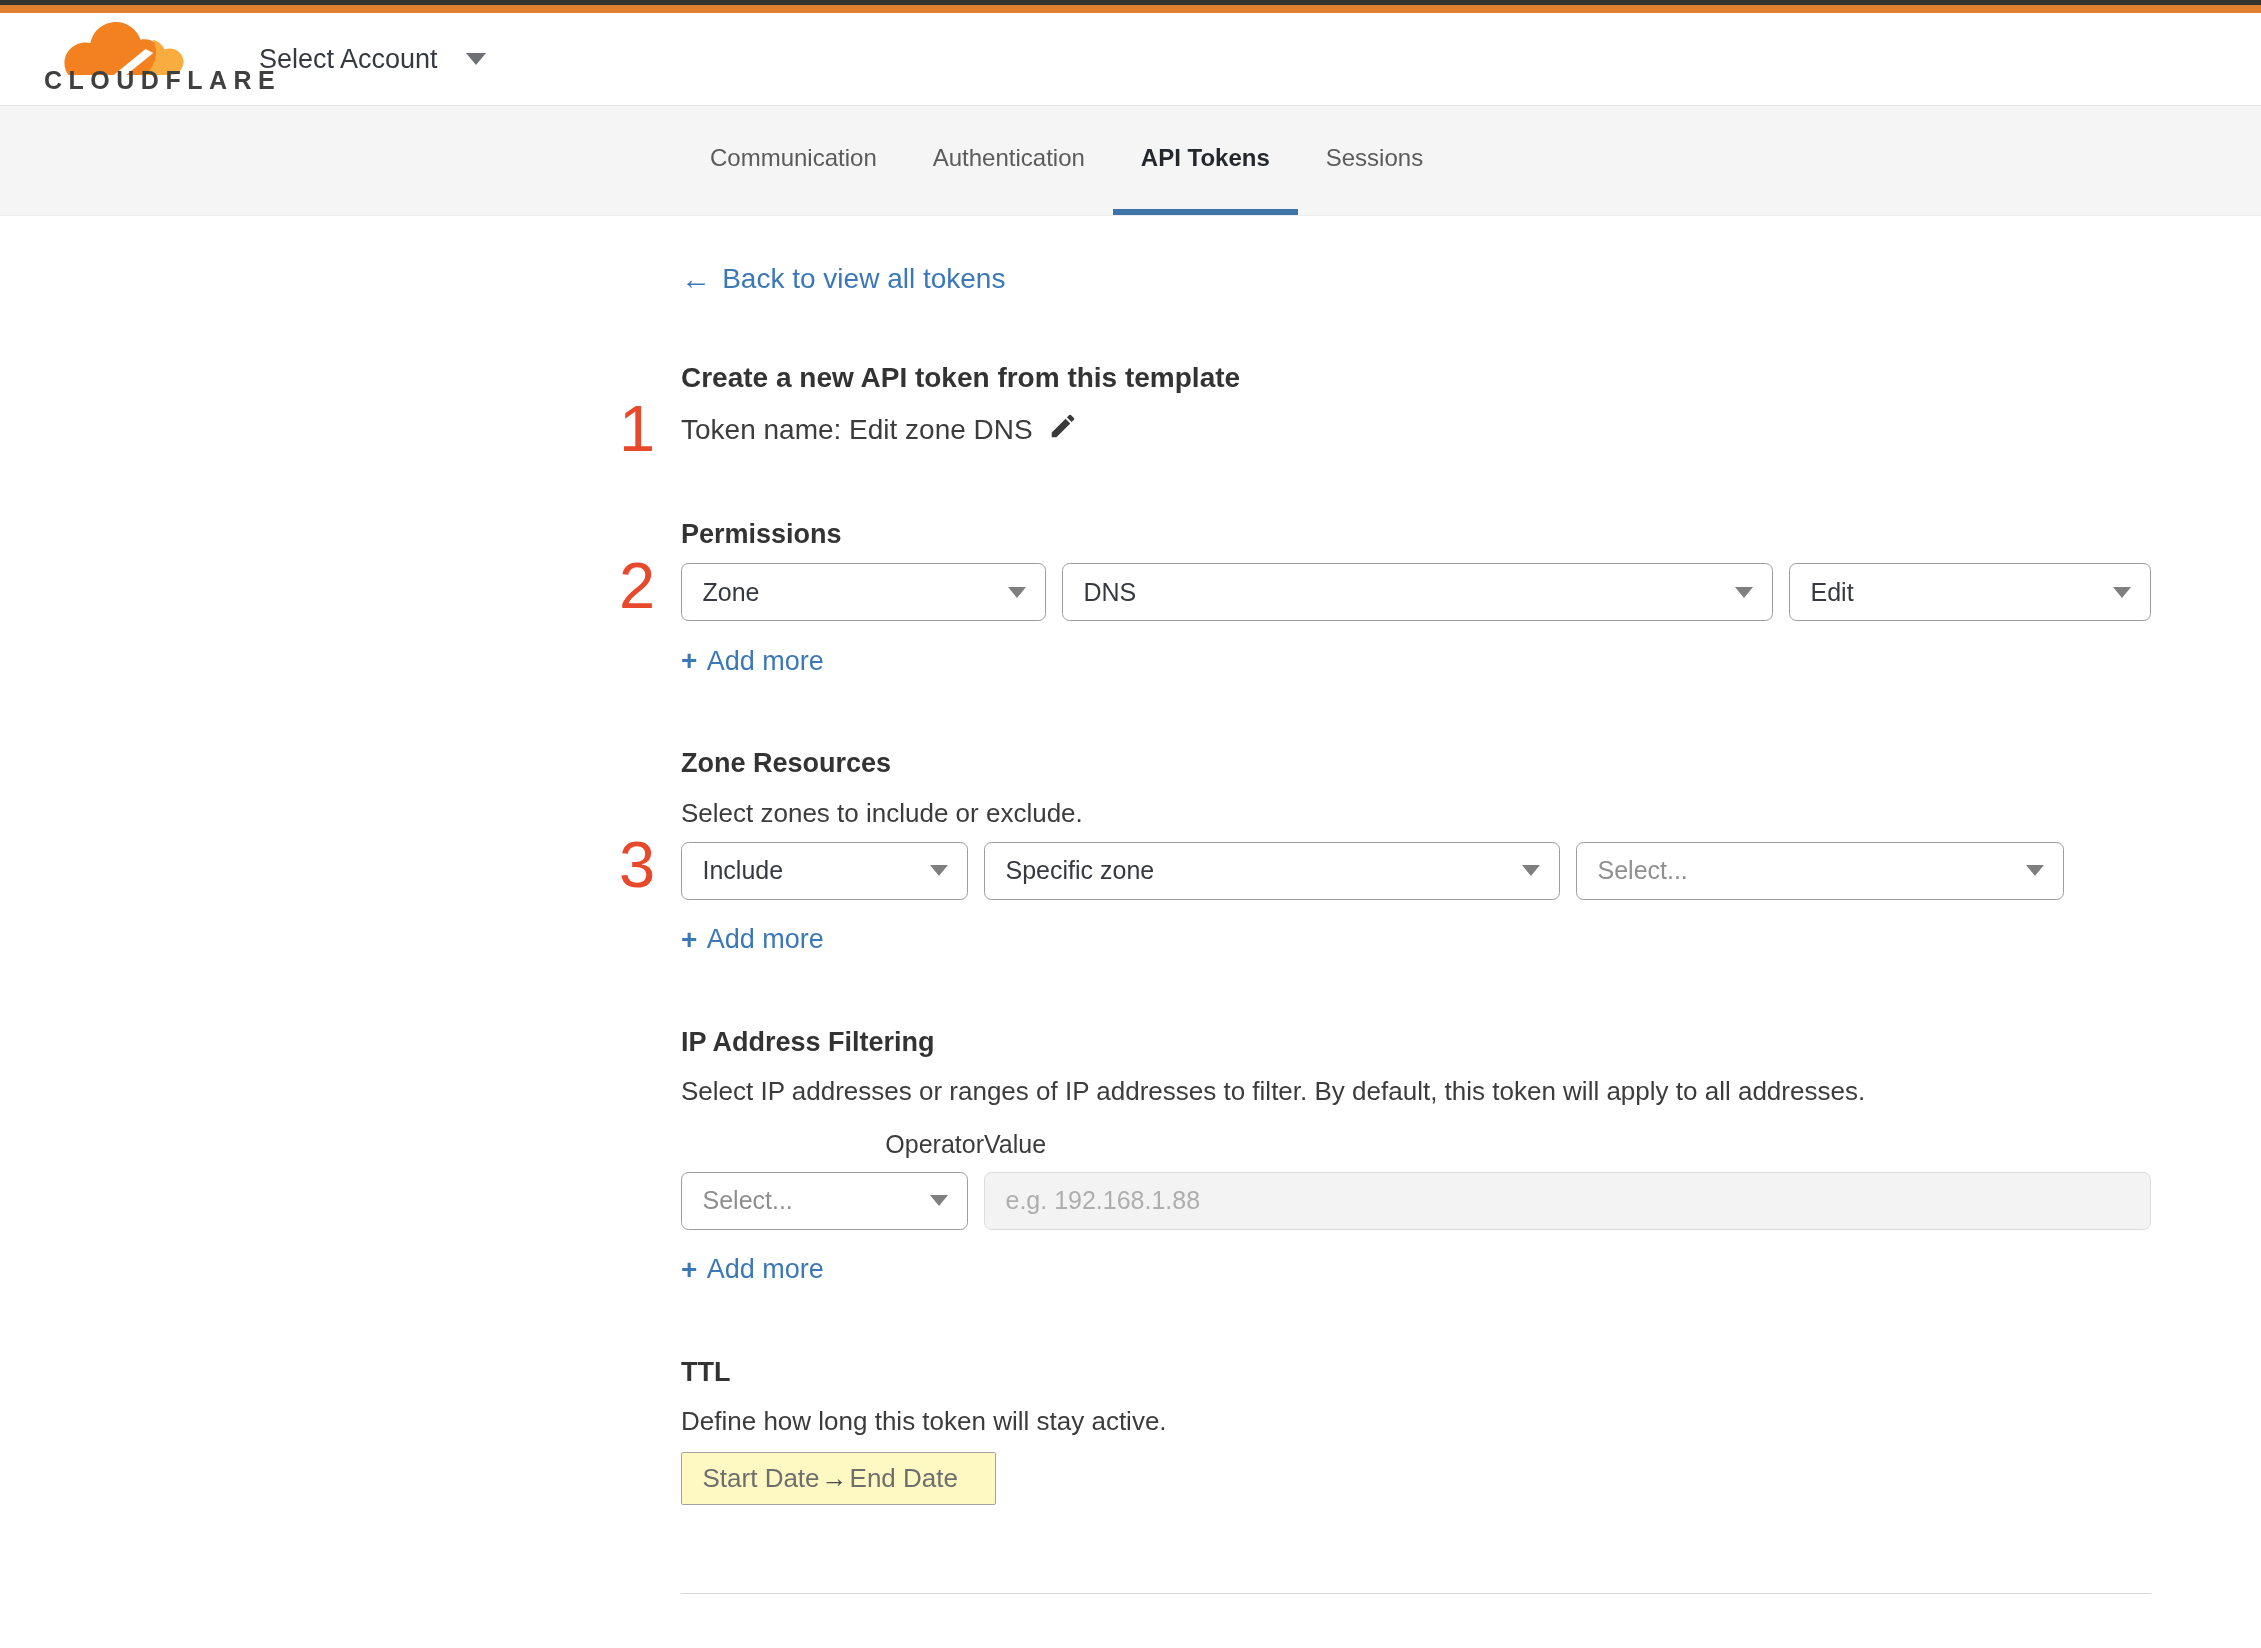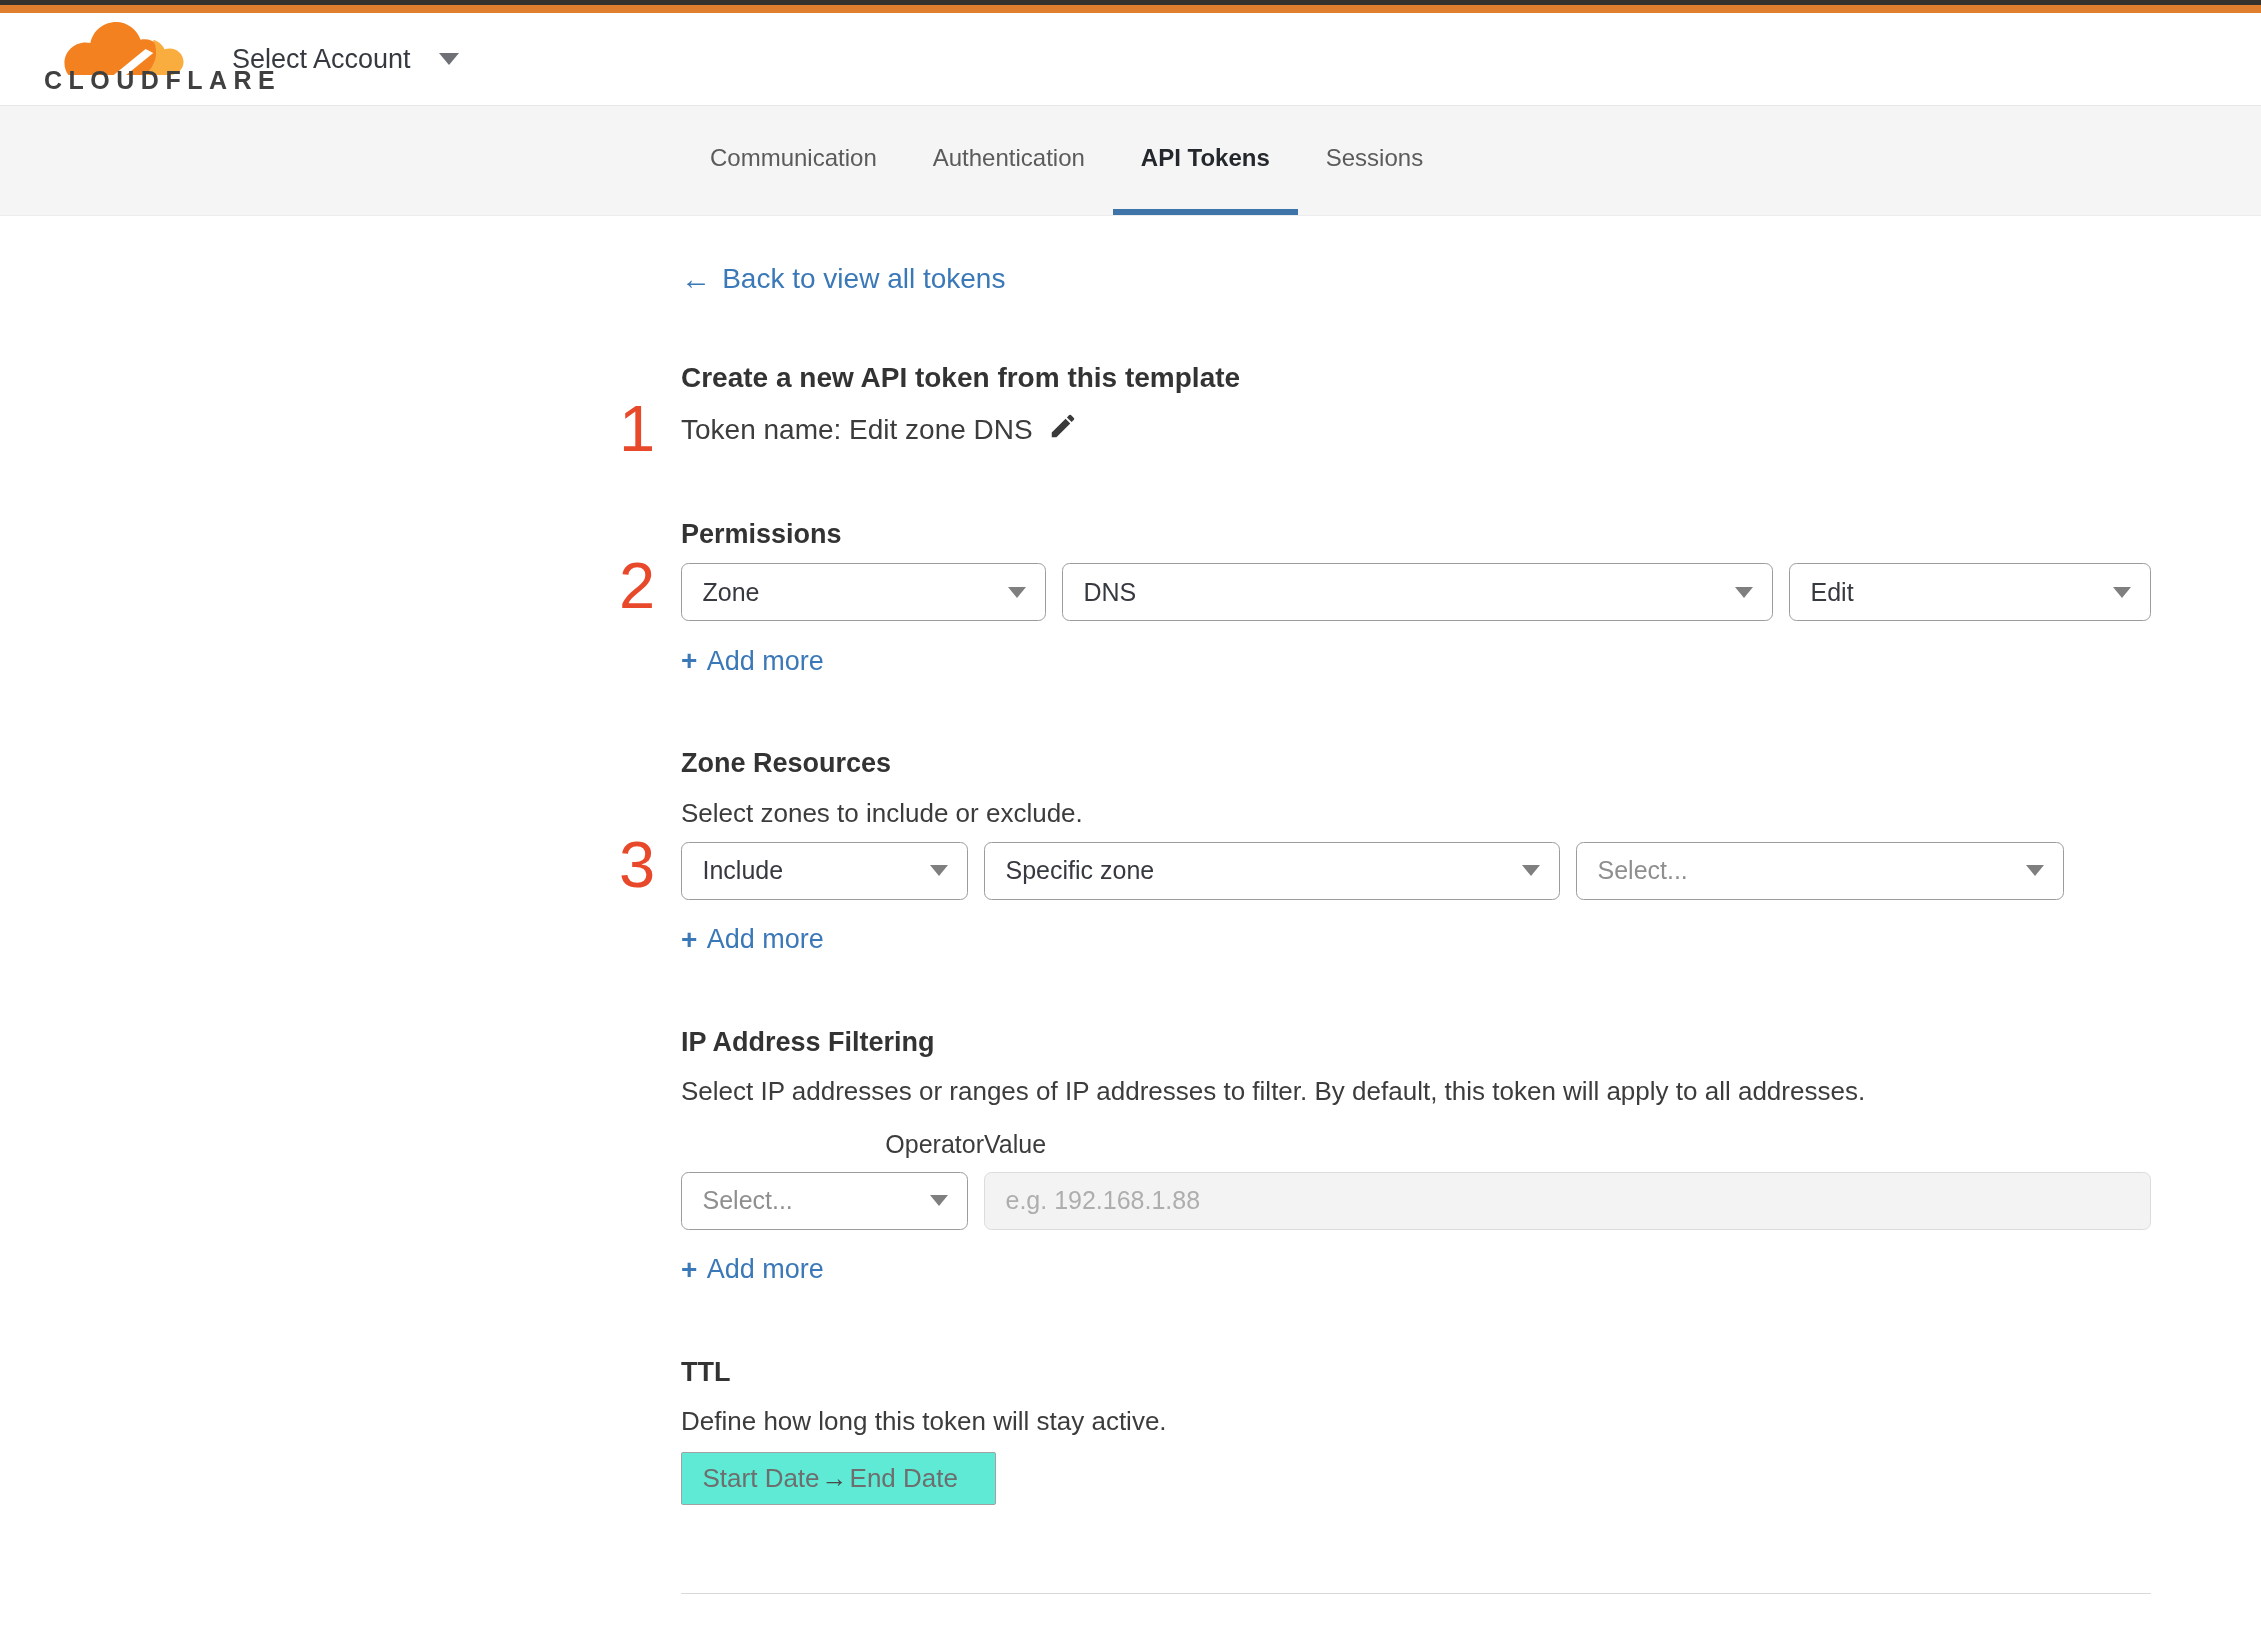--- a/index.html
+++ b/index.html
@@ -23,21 +23,21 @@
     padding-left:28px;
   }
   .logo { width:186px; position:relative; height:86px; cursor:pointer; }
   .logo svg { position:absolute; left:26px; top:5.6px; }
   .logo-text {
     position:absolute; left:16px; bottom:7.5px;
     font-size:25px; font-weight:bold; letter-spacing:6.5px; color:#404041;
     white-space:nowrap;
   }
   .account-select {
-    margin-left:18px; display:flex; align-items:center; gap:28px; cursor:pointer;justify-content:flex-end;
+    margin-left:45px; display:flex; align-items:center; gap:28px; cursor:pointer;justify-content:flex-end;
   }
   .account-select-label { font-size:27px; color:#36393f; }
   .caret-down {
     width:0; height:0;
     border-left:10.3px solid transparent; border-right:10.3px solid transparent;
     border-top:12px solid #6e7076;
   }
 
   
   .tabbar {
@@ -115,21 +115,21 @@
     background:#f3f3f3; border:1.9px solid #dcdcdc; border-radius:7.5px;
     font-family:"Liberation Sans", sans-serif;
     font-size:25px; color:#6b6b6b; padding:0 20.5px;
   }
   .value-input::placeholder { color:#aeaeae; }
 
   .date-range {
     margin-top:15px; width:315px; height:53px;
     border:1.9px solid #a2a2a2; border-radius:1.9px;
     display:flex; align-items:center; gap:2px; padding:0 20.5px;
-    font-size:26px; color:#6e6e6e; cursor:pointer; background:#5eead4;
+    font-size:26px; color:#6e6e6e; cursor:pointer; background:#fef9c3;
   }
   .date-range .range-arrow { color:#4a4a4a; font-size:26px; }
 
   .footer-divider { margin-top:88px; border:none; border-top:1.9px solid #d9d9d9; }
 </style>
 </head>
 <body>
 
 <div class="topbar-dark"></div>
 <div class="topbar-orange"></div>

